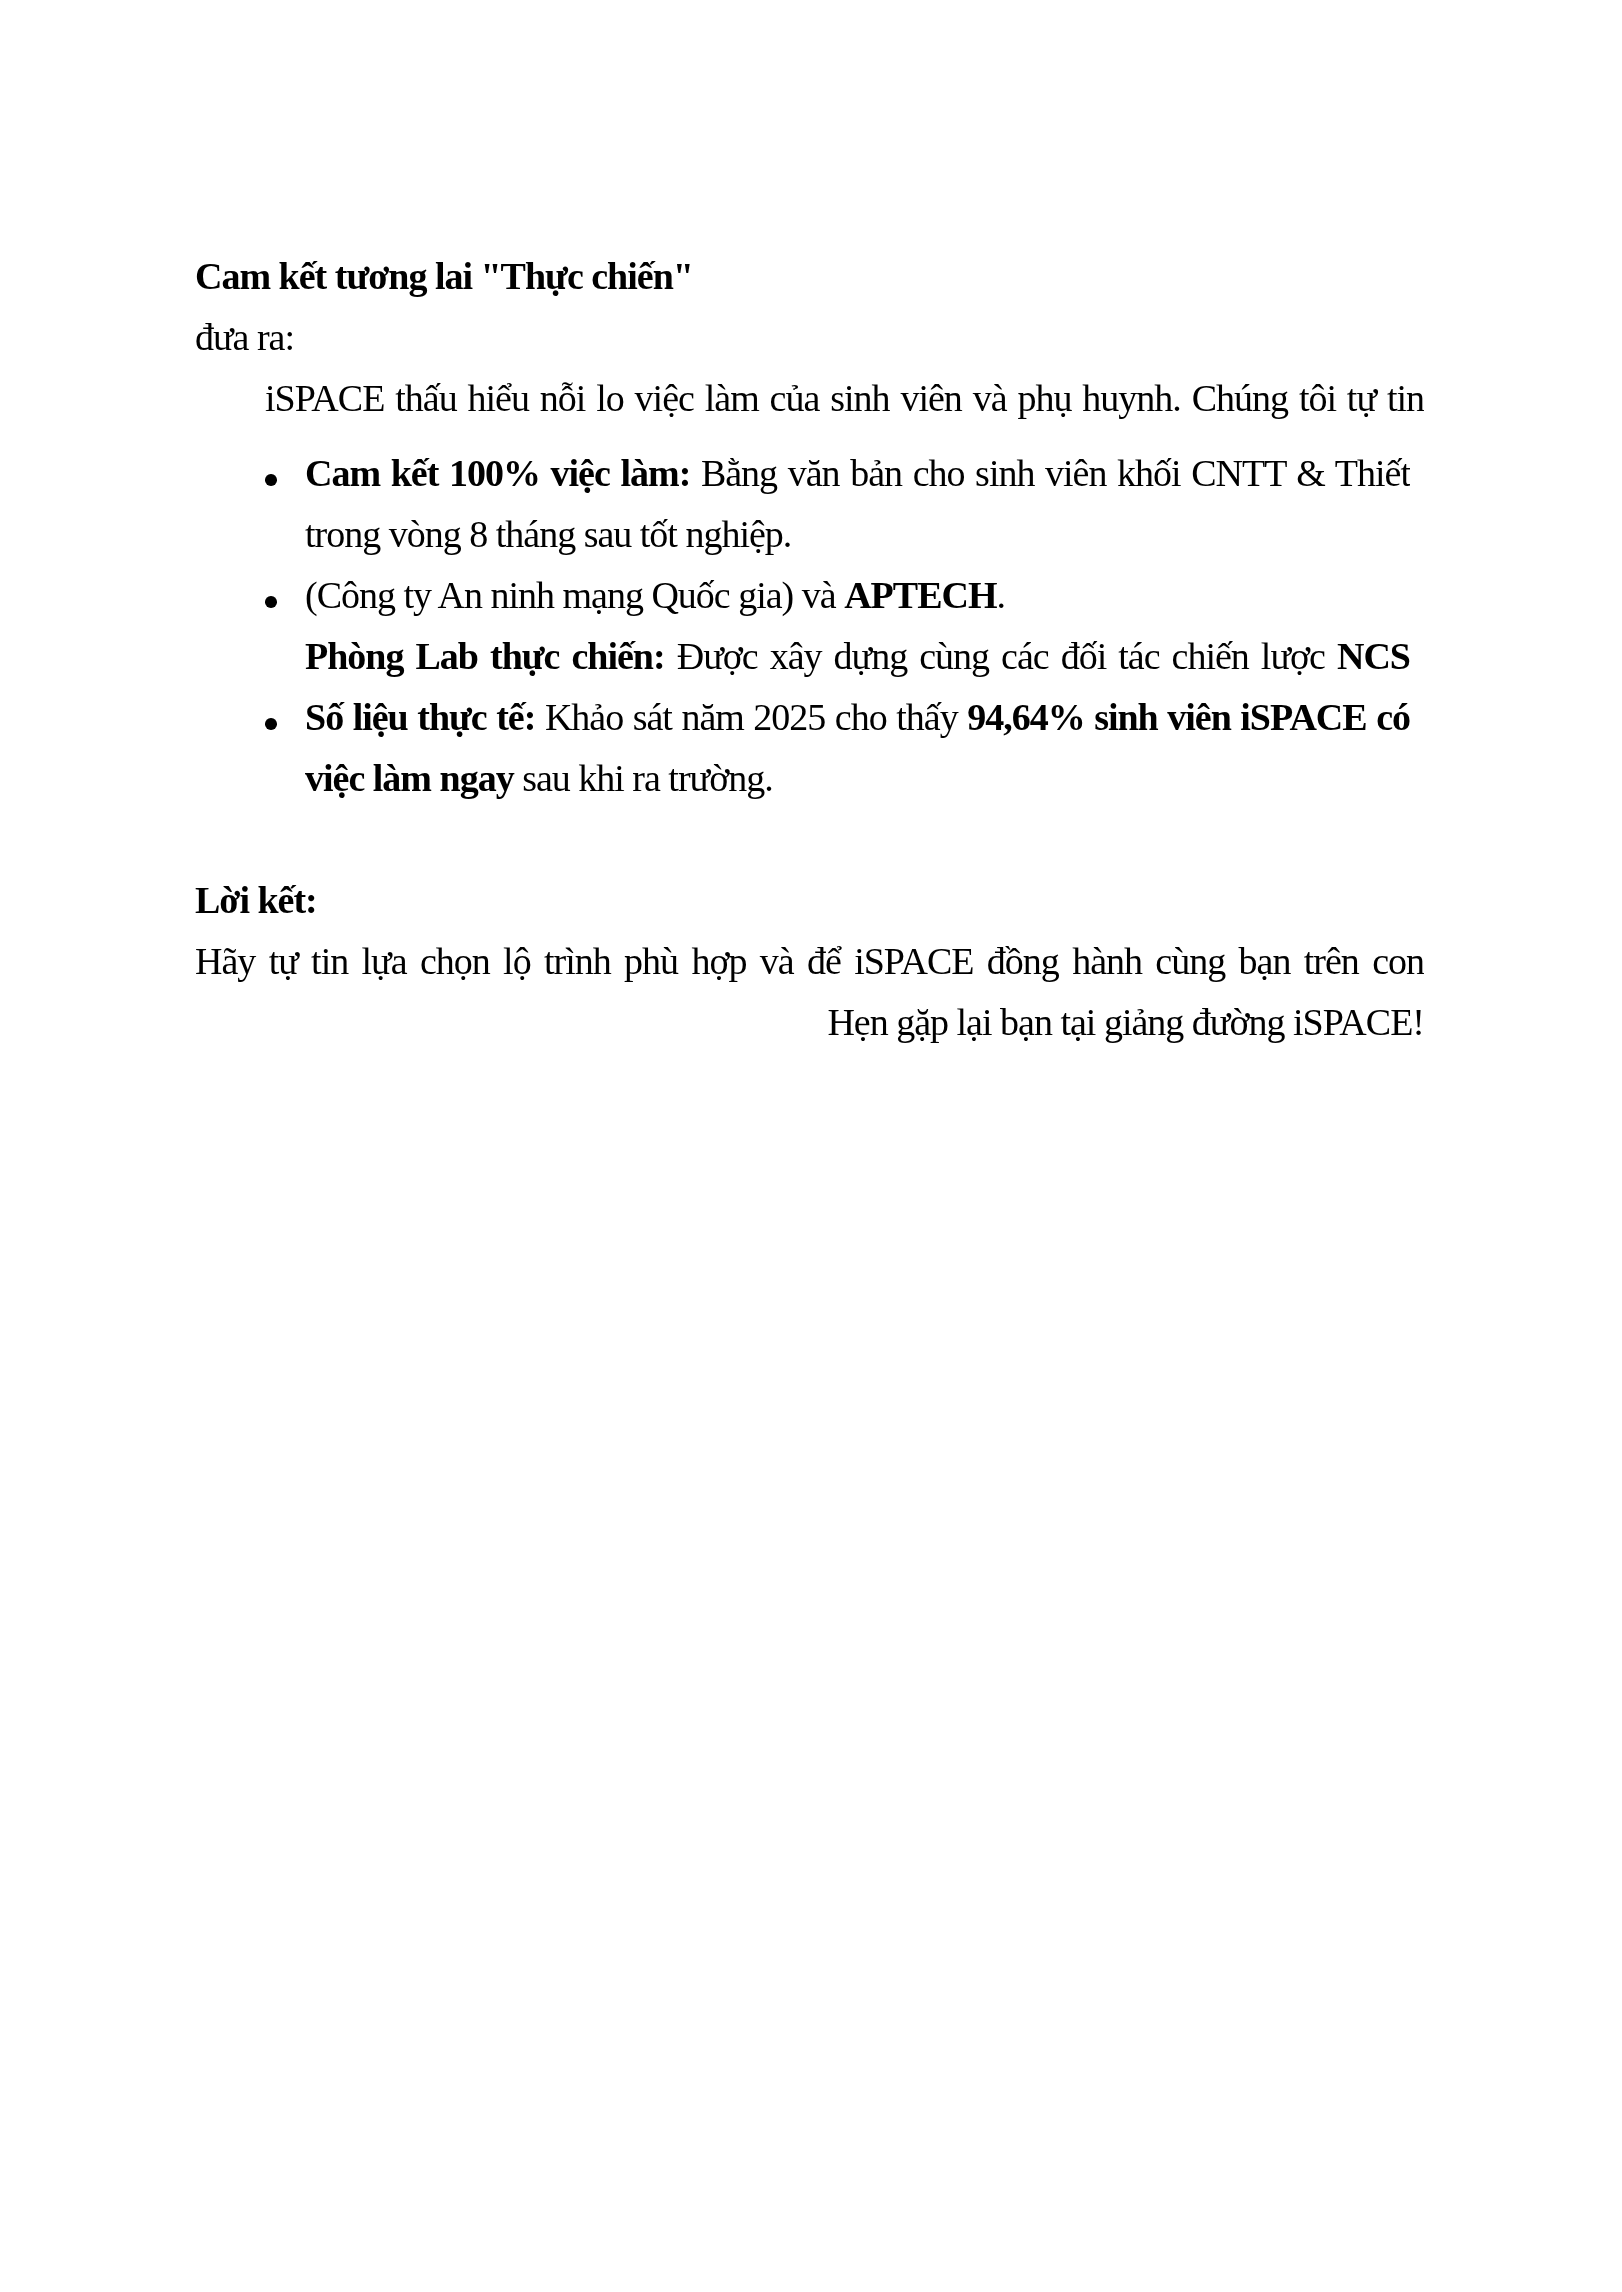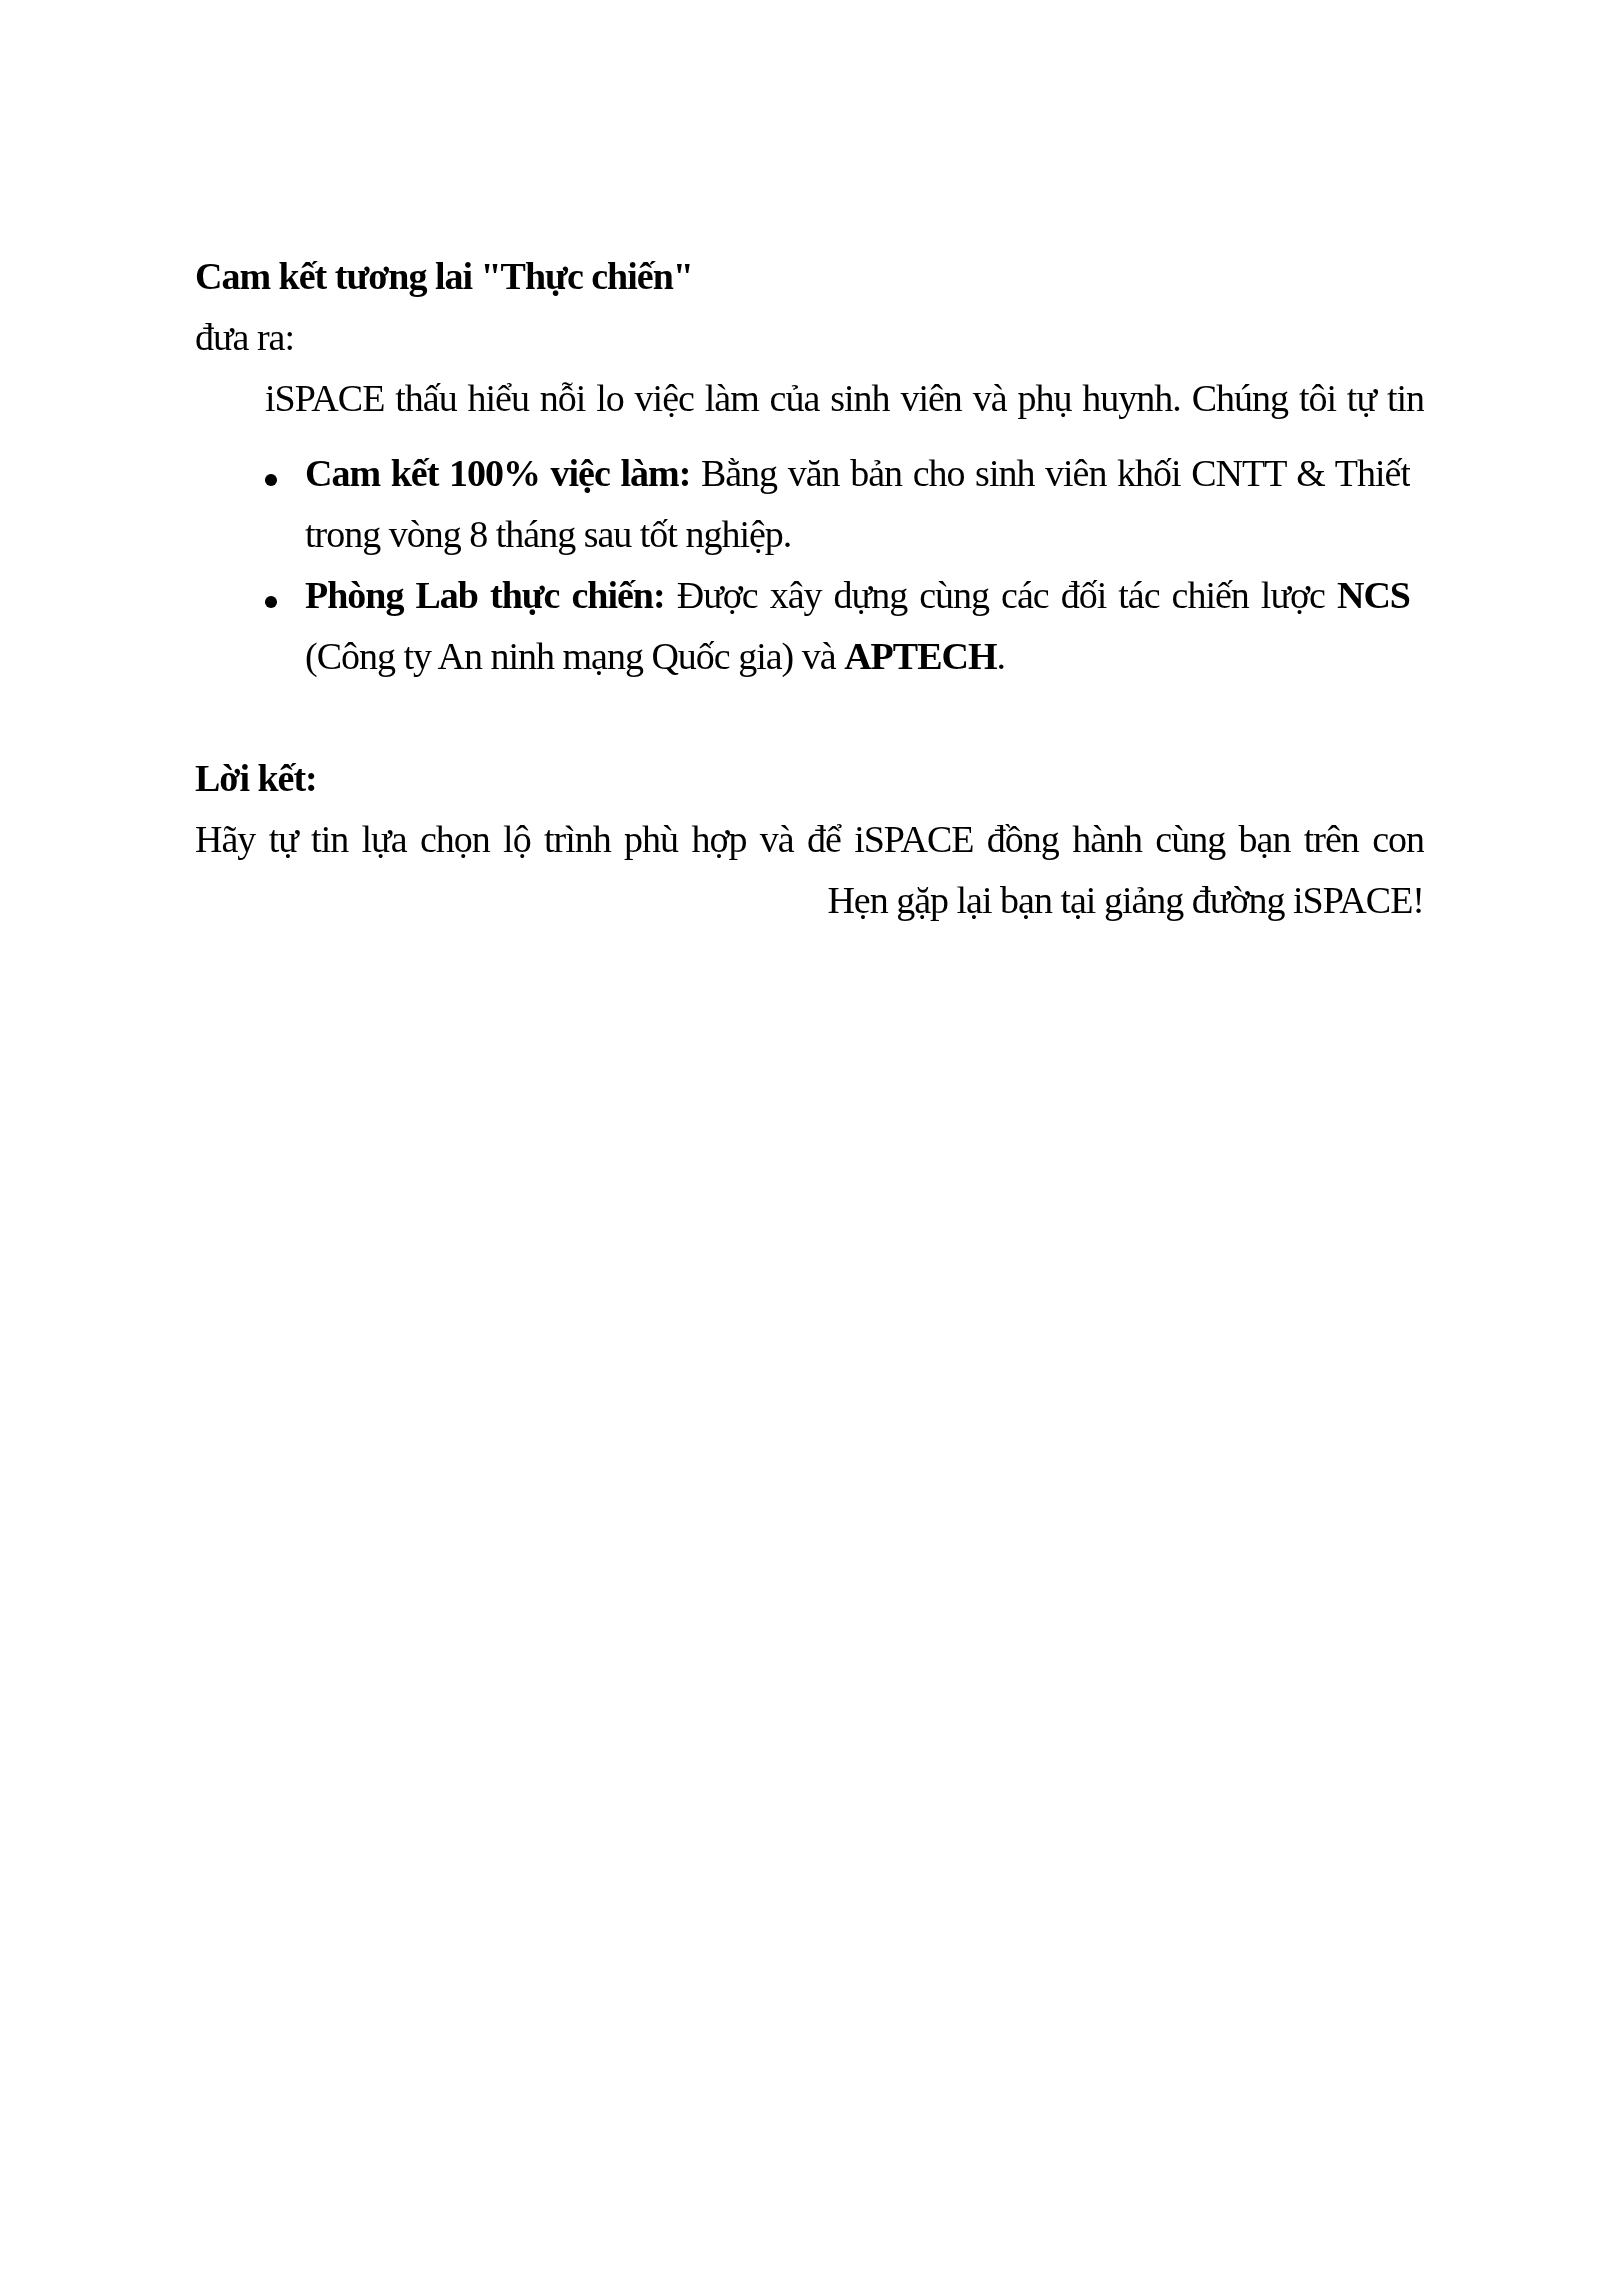--- a/index.html
+++ b/index.html
@@ -53,22 +53,27 @@
     <div class="line j i78">iSPACE thấu hiểu nỗi lo việc làm của sinh viên và phụ huynh. Chúng tôi tự tin</div>
 
     <ul class="bullets">
       <li>
         <span class="dot"></span>
         <div class="line j"><span class="b">Cam kết 100% việc làm:</span><span> Bằng văn bản cho sinh viên khối CNTT &amp; Thiết kế</span></div>
         <div class="line"><span>trong vòng 8 tháng sau tốt nghiệp.</span></div>
       </li>
       <li>
         <span class="dot"></span>
+        <div class="line"><span>(Công ty An ninh mạng Quốc gia) và </span><span class="b">APTECH</span><span>.</span></div>
         <div class="line j"><span class="b">Phòng Lab thực chiến:</span><span> Được xây dựng cùng các đối tác chiến lược </span><span class="b">NCS</span></div>
-        <div class="line"><span>(Công ty An ninh mạng Quốc gia) và </span><span class="b">APTECH</span><span>.</span></div>
+      </li>
+      <li>
+        <span class="dot"></span>
+        <div class="line j"><span class="b">Số liệu thực tế:</span><span> Khảo sát năm 2025 cho thấy </span><span class="b">94,64% sinh viên iSPACE có</span></div>
+        <div class="line"><span class="b">việc làm ngay</span><span> sau khi ra trường.</span></div>
       </li>
     </ul>
 
     <div class="h gap-before">Lời kết:</div>
 
     <div class="line j">Hãy tự tin lựa chọn lộ trình phù hợp và để iSPACE đồng hành cùng bạn trên con</div>
 
     <div class="line i78">Hẹn gặp lại bạn tại giảng đường iSPACE!</div>
 
   </div>

